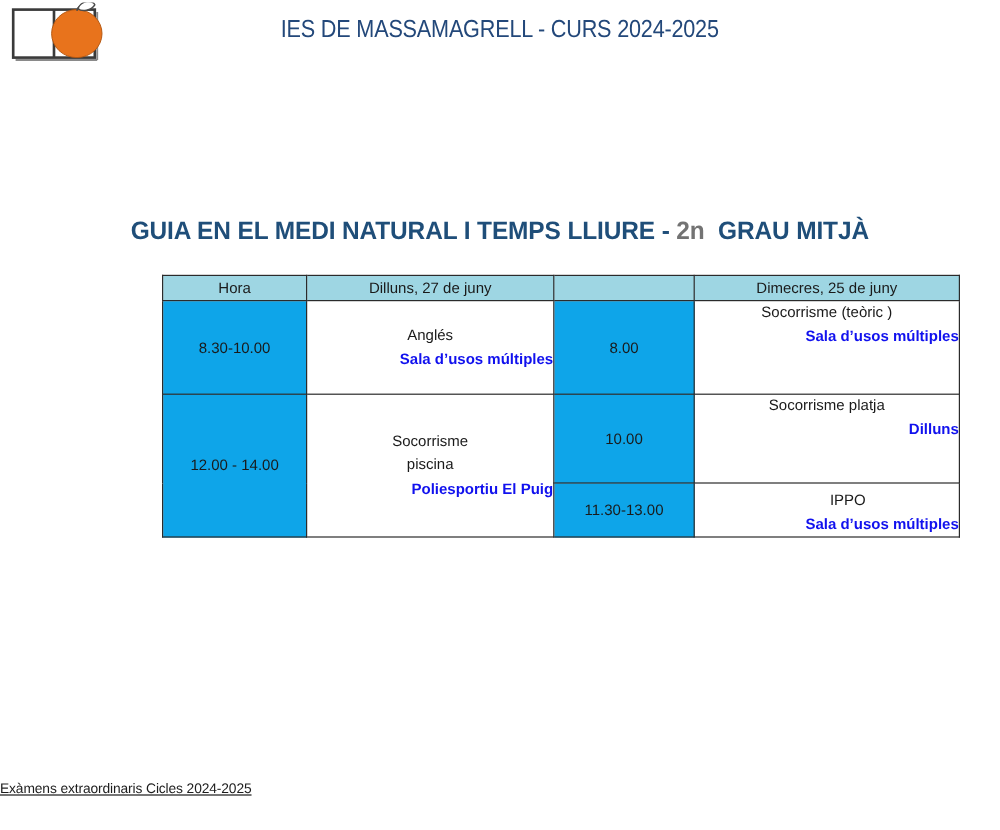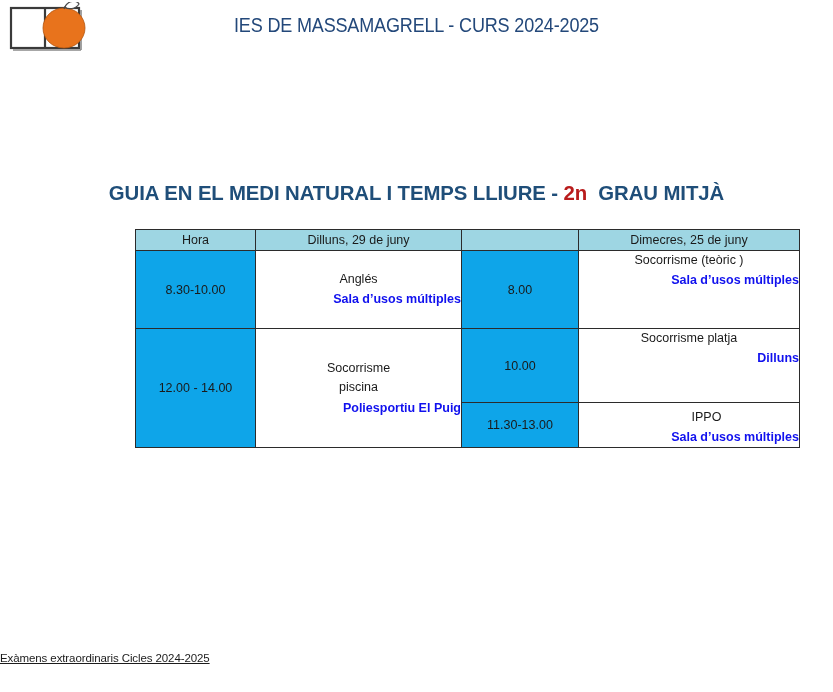--- a/index.html
+++ b/index.html
@@ -55,21 +55,21 @@
     font-family: "Liberation Sans", sans-serif;
     font-weight: bold;
     font-size: 21px;
     color: #1f4e79;
     letter-spacing: -0.1px;
     white-space: nowrap;
     transform: scaleX(0.97);
     transform-origin: center top;
   }
   .main-title .accent {
-    color: #b91c1c;
+    color: #737373;
   }
 
   
   .schedule-table {
     position: absolute;
     left: 135px;
     top: 229px;
     width: 644px;
     border-collapse: collapse;
     table-layout: fixed;
@@ -180,21 +180,21 @@
   <colgroup>
     <col class="col-hora">
     <col class="col-dilluns">
     <col class="col-time">
     <col class="col-dimecres">
   </colgroup>
 
   <thead>
     <tr>
       <th class="hdr">Hora</th>
-      <th class="hdr">Dilluns, 29 de juny</th>
+      <th class="hdr">Dilluns, 27 de juny</th>
       <th class="hdr"></th>
       <th class="hdr">Dimecres, 25 de juny</th>
     </tr>
   </thead>
 
   <tbody>
 
     <tr class="r1">
       <td class="cell-blue cell-center" rowspan="1">
         <div class="time-label">8.30-10.00</div>

